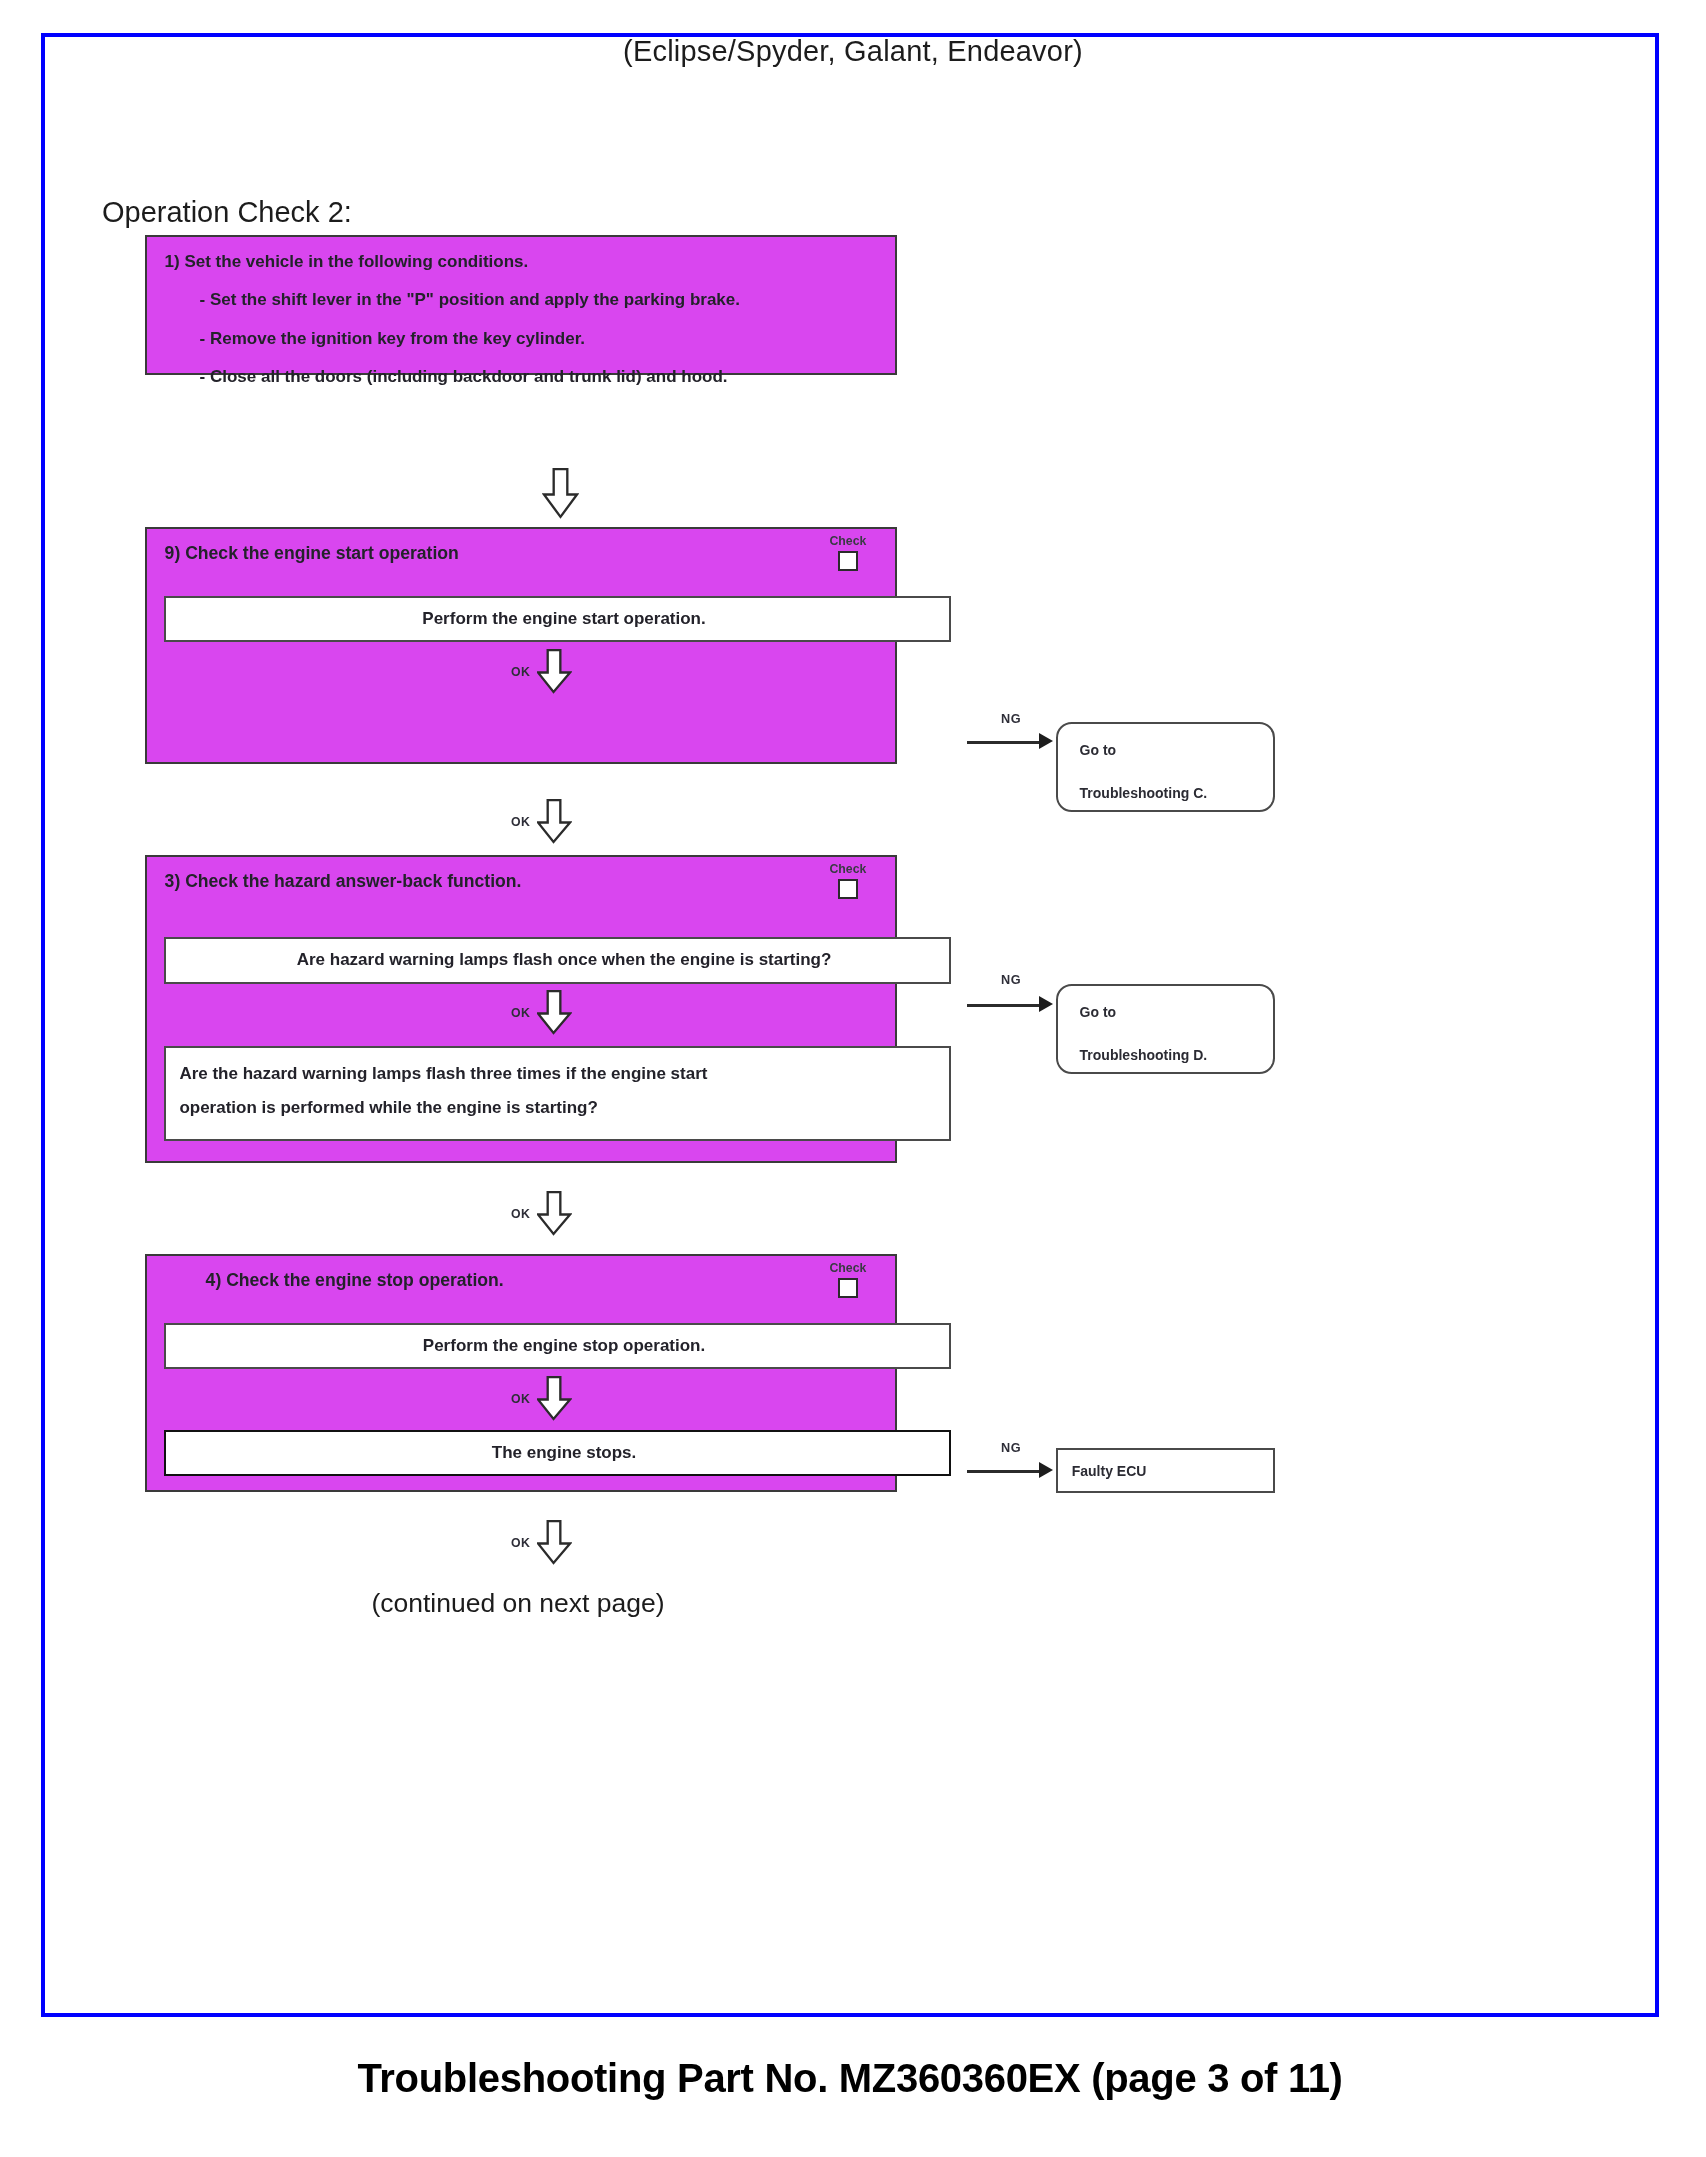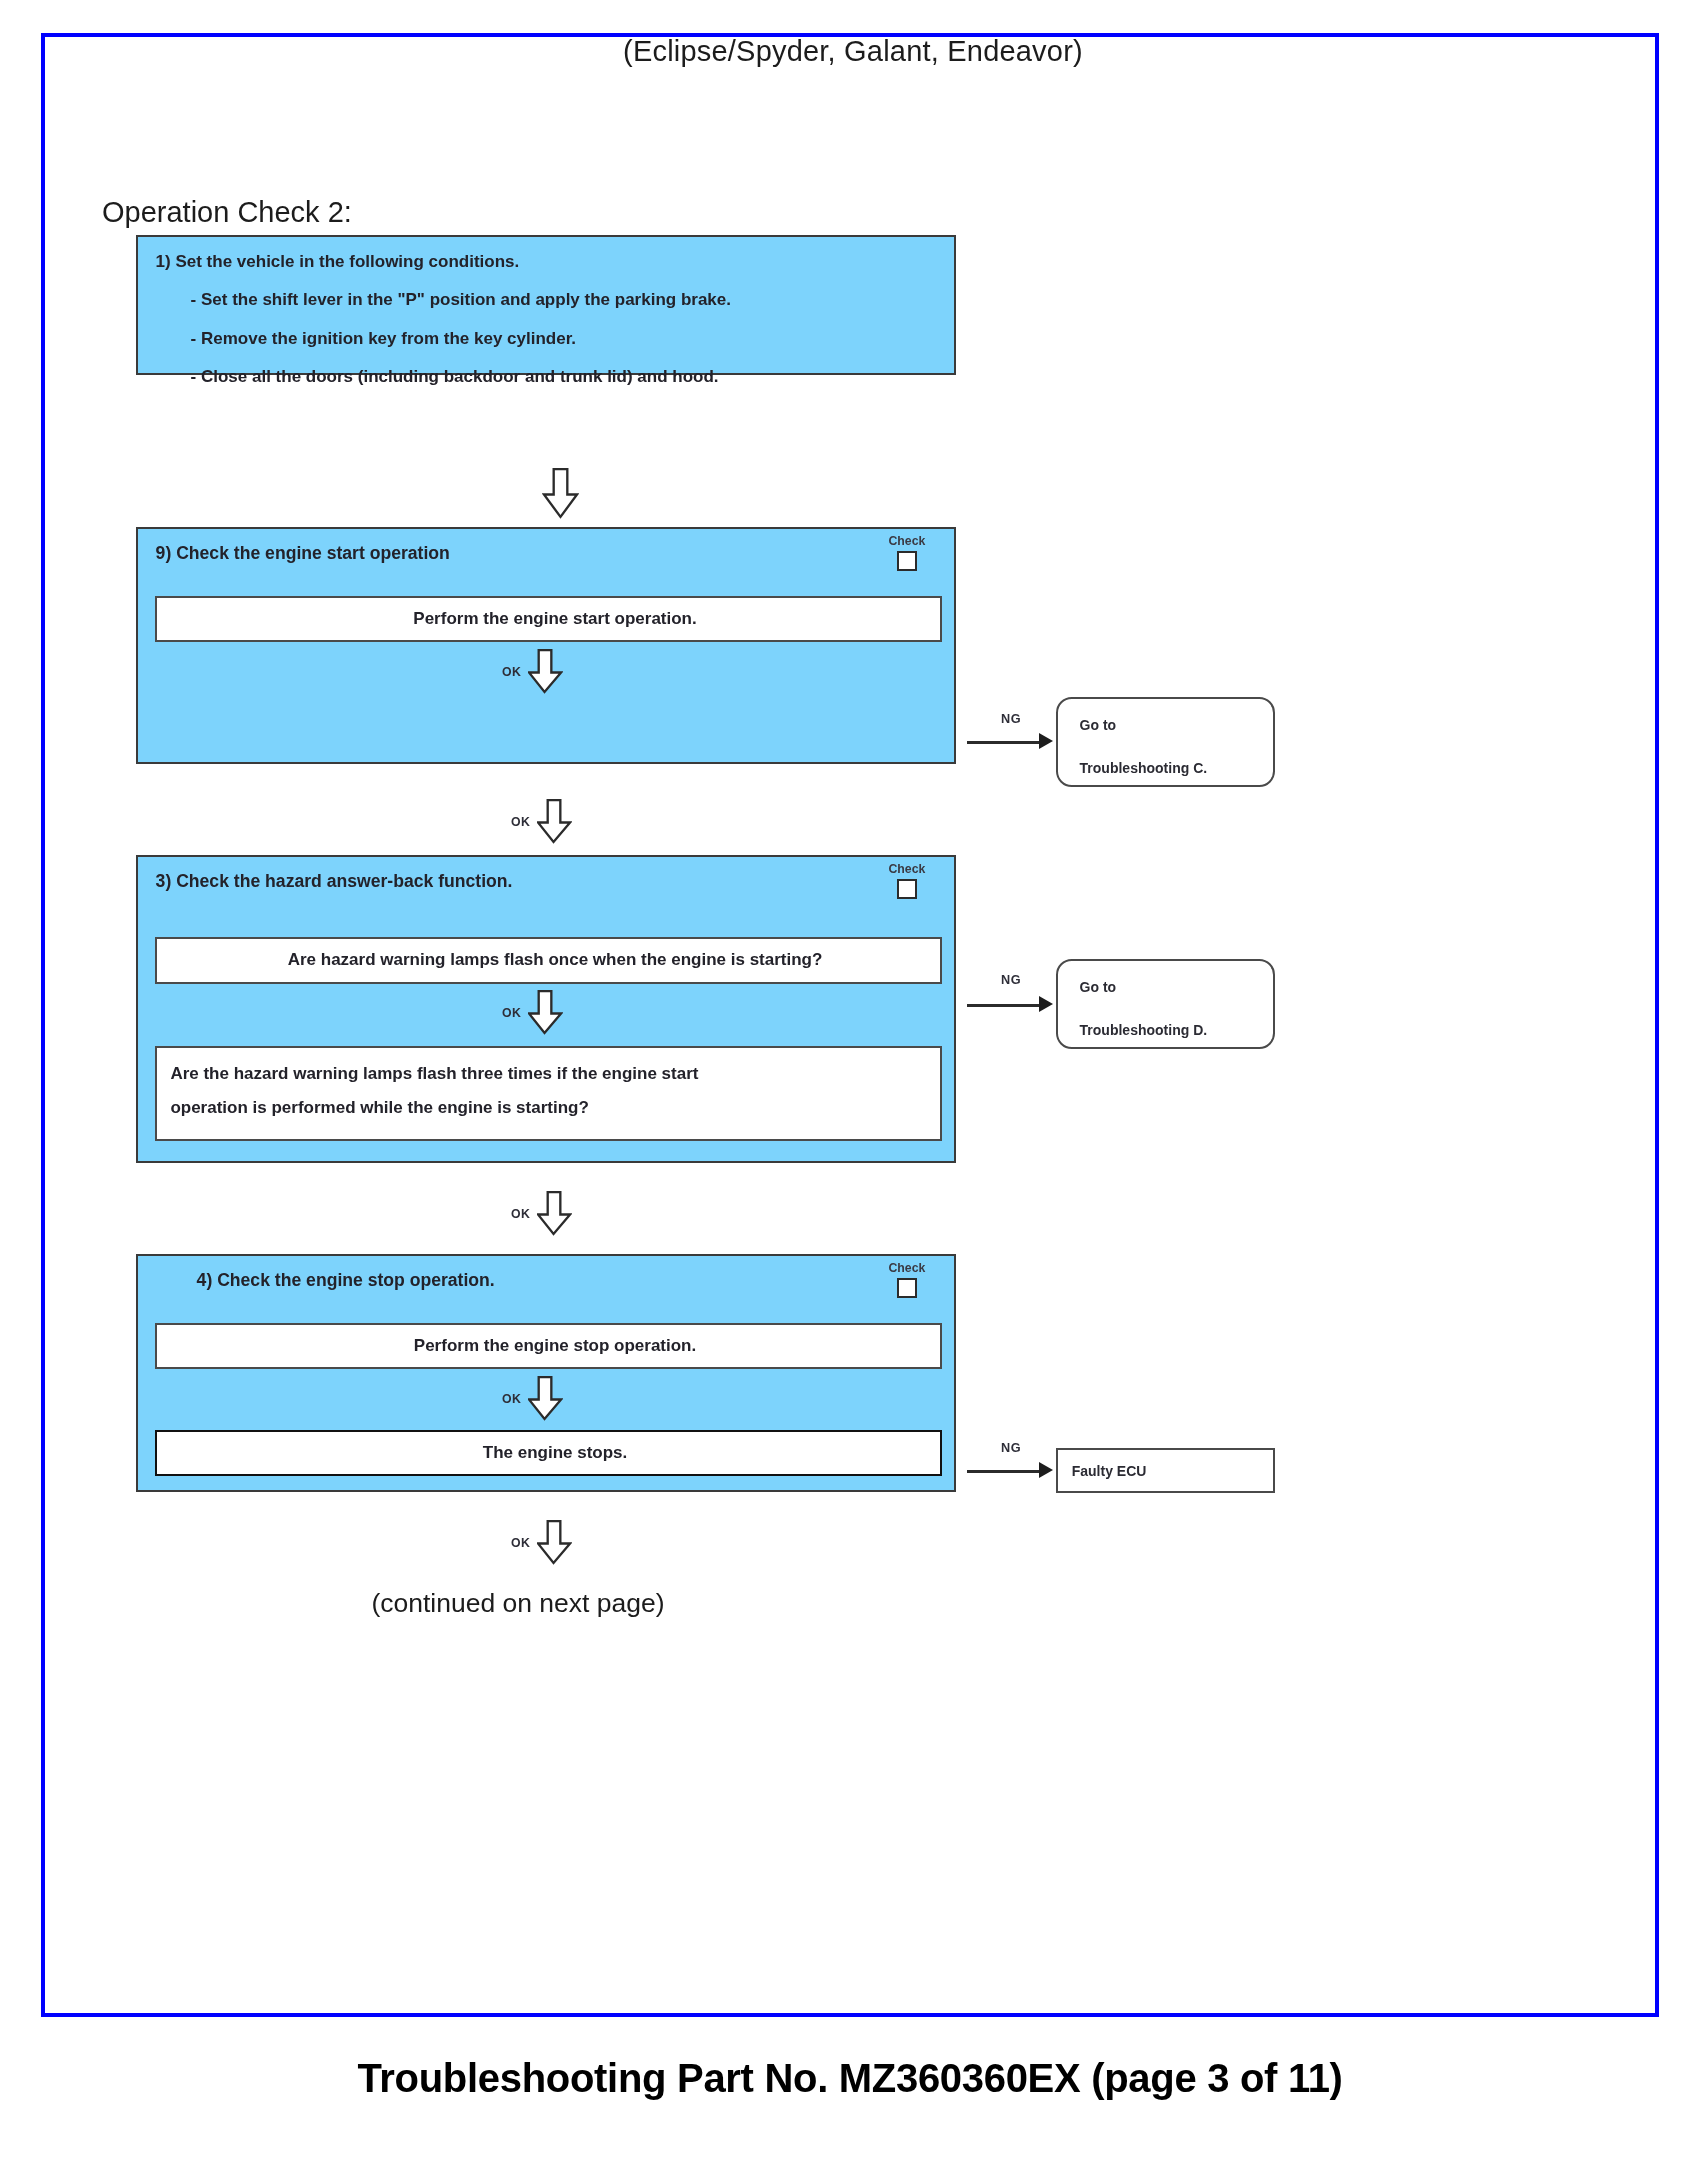--- a/index.html
+++ b/index.html
@@ -54,25 +54,25 @@
     position: absolute;
     left: 0;
     top: 0;
     width: 100%;
     height: 100%;
   }
 
   
   .step-box {
     position: absolute;
-    left: 136px;
-    width: 820px;
+    left: 145px;
+    width: 752px;
     border: 2.5px solid #3a3a3a;
     box-sizing: border-box;
-    background: #7dd3fc;
+    background: #d946ef;
   }
 
   
   .cond-box {
     padding: 15.7px 17.6px 17.6px 17.6px;
   }
   .cond-line {
     font-size: 17px;
     font-weight: bold;
     color: #23222a;
@@ -186,21 +186,21 @@
     box-sizing: border-box;
     background: #ffffff;
   }
   .dest-box.rounded { border-radius: 15.7px; }
   .dest-line {
     font-size: 14px;
     font-weight: bold;
     color: #2b2b33;
     white-space: nowrap;
   }
-  .dest-pad { padding: 17.6px 0 0 21.6px; }
+  .dest-pad { padding: 17.6px 0 0 21.6px; margin-top: 25px; }
   .dest-pad .dest-line + .dest-line { margin-top: 27.4px; }
   .dest-single {
     display: flex;
     align-items: center;
     height: 100%;
     padding-left: 13.7px;
   }
 
   
   #continued {

